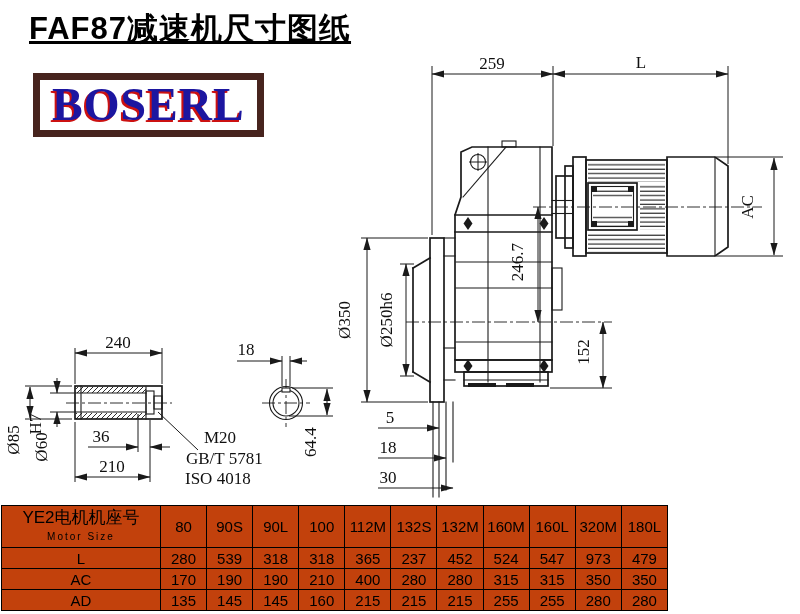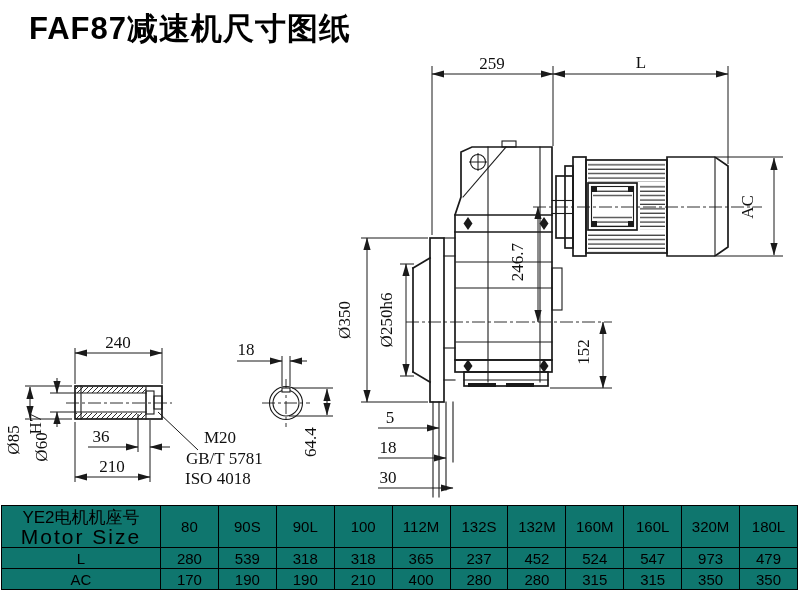--- a/index.html
+++ b/index.html
@@ -1,47 +1,50 @@
 <!DOCTYPE html>
 <html style="--logo-border: #47241e; --logo-blue: #1c16a0; --logo-red: #cc1111; --line: #1a1a1a;"><head>
 <meta charset="utf-8">
 <style>
   html,body{margin:0;padding:0;background:#ffffff;}
   .page{position:relative;width:800px;height:614px;background:#fff;overflow:hidden;
         font-family:"Liberation Sans",sans-serif;color:#000;}
   .title{position:absolute;left:29px;top:8px;font-size:31px;font-weight:bold;
-         letter-spacing:1px;white-space:nowrap;}
+         letter-spacing:1px;white-space:nowrap;text-decoration:underline;}
   .logo{position:absolute;left:33px;top:73px;height:50px;border:7px solid var(--logo-border,#47241e);
         background:#fff;display:flex;align-items:center;justify-content:center;padding:0 12px;}
   .logo span{font-family:"Liberation Serif",serif;font-weight:bold;font-size:46px;line-height:1;
         color:var(--logo-blue,#1c16a0);text-shadow:-2px 2px 0 var(--logo-red,#cc1111);letter-spacing:1px;}
   svg.draw{position:absolute;left:0;top:0;}
   .obj{stroke:#1a1a1a;stroke-width:1.7;fill:none;stroke-linecap:square;}
   .obj2{stroke:#1a1a1a;stroke-width:1.1;fill:none;stroke-linecap:square;}
   .dim{stroke:#1a1a1a;stroke-width:1;fill:none;}
   .cl{stroke:#1a1a1a;stroke-width:0.9;fill:none;stroke-dasharray:13 3 3 3;}
   .blk{fill:#1a1a1a;stroke:none;}
   .dt{font-family:"Liberation Serif",serif;fill:#101010;font-size:17px;}
-  table.spec{position:absolute;left:1px;top:505px;width:797px;border-collapse:collapse;
-        table-layout:fixed;background:#0f766e;}
+  table.spec{position:absolute;left:1px;top:505px;width:667px;border-collapse:collapse;
+        table-layout:fixed;background:#c2410c;}
   .spec th,.spec td{border:1.7px solid #000;text-align:center;vertical-align:middle;
         padding:0;font-weight:normal;font-size:15px;}
   .spec thead th{height:41px;}
   .spec tbody td{height:20px;}
   .spec .lbl{width:158px;}
   .hz{font-size:17px;line-height:20px;}
-  .he{font-size:21px;line-height:17px;letter-spacing:2px;}
+  .he{font-size:10px;line-height:17px;letter-spacing:2px;}
 </style>
 </head>
 <body>
 
 <div class="page">
 
   <div class="title">FAF87减速机尺寸图纸</div>
 
+  <div class="logo">
+    <span>BOSERL</span>
+  </div>
 
   <svg class="draw" width="800" height="505" viewBox="0 0 800 505">
     <defs>
       <marker id="arr" markerWidth="14" markerHeight="10" refX="13" refY="5" orient="auto-start-reverse" markerUnits="userSpaceOnUse">
         <path d="M13.5,5 L1,8.6 L1,1.4 Z" fill="#1a1a1a"></path>
       </marker>
       <pattern id="fins" width="6" height="4.4" patternUnits="userSpaceOnUse">
         <line x1="0" y1="2" x2="6" y2="2" stroke="#1a1a1a" stroke-width="1.1"></line>
       </pattern>
       <pattern id="hatch" width="5" height="5" patternUnits="userSpaceOnUse">
@@ -273,16 +276,30 @@
           <td>190</td>
           <td>210</td>
           <td>400</td>
           <td>280</td>
           <td>280</td>
           <td>315</td>
           <td>315</td>
           <td>350</td>
           <td>350</td>
         </tr>
+        <tr>
+          <td>AD</td>
+          <td>135</td>
+          <td>145</td>
+          <td>145</td>
+          <td>160</td>
+          <td>215</td>
+          <td>215</td>
+          <td>215</td>
+          <td>255</td>
+          <td>255</td>
+          <td>280</td>
+          <td>280</td>
+        </tr>
       </tbody>
   </table>
 
 </div>
 
 </body></html>

